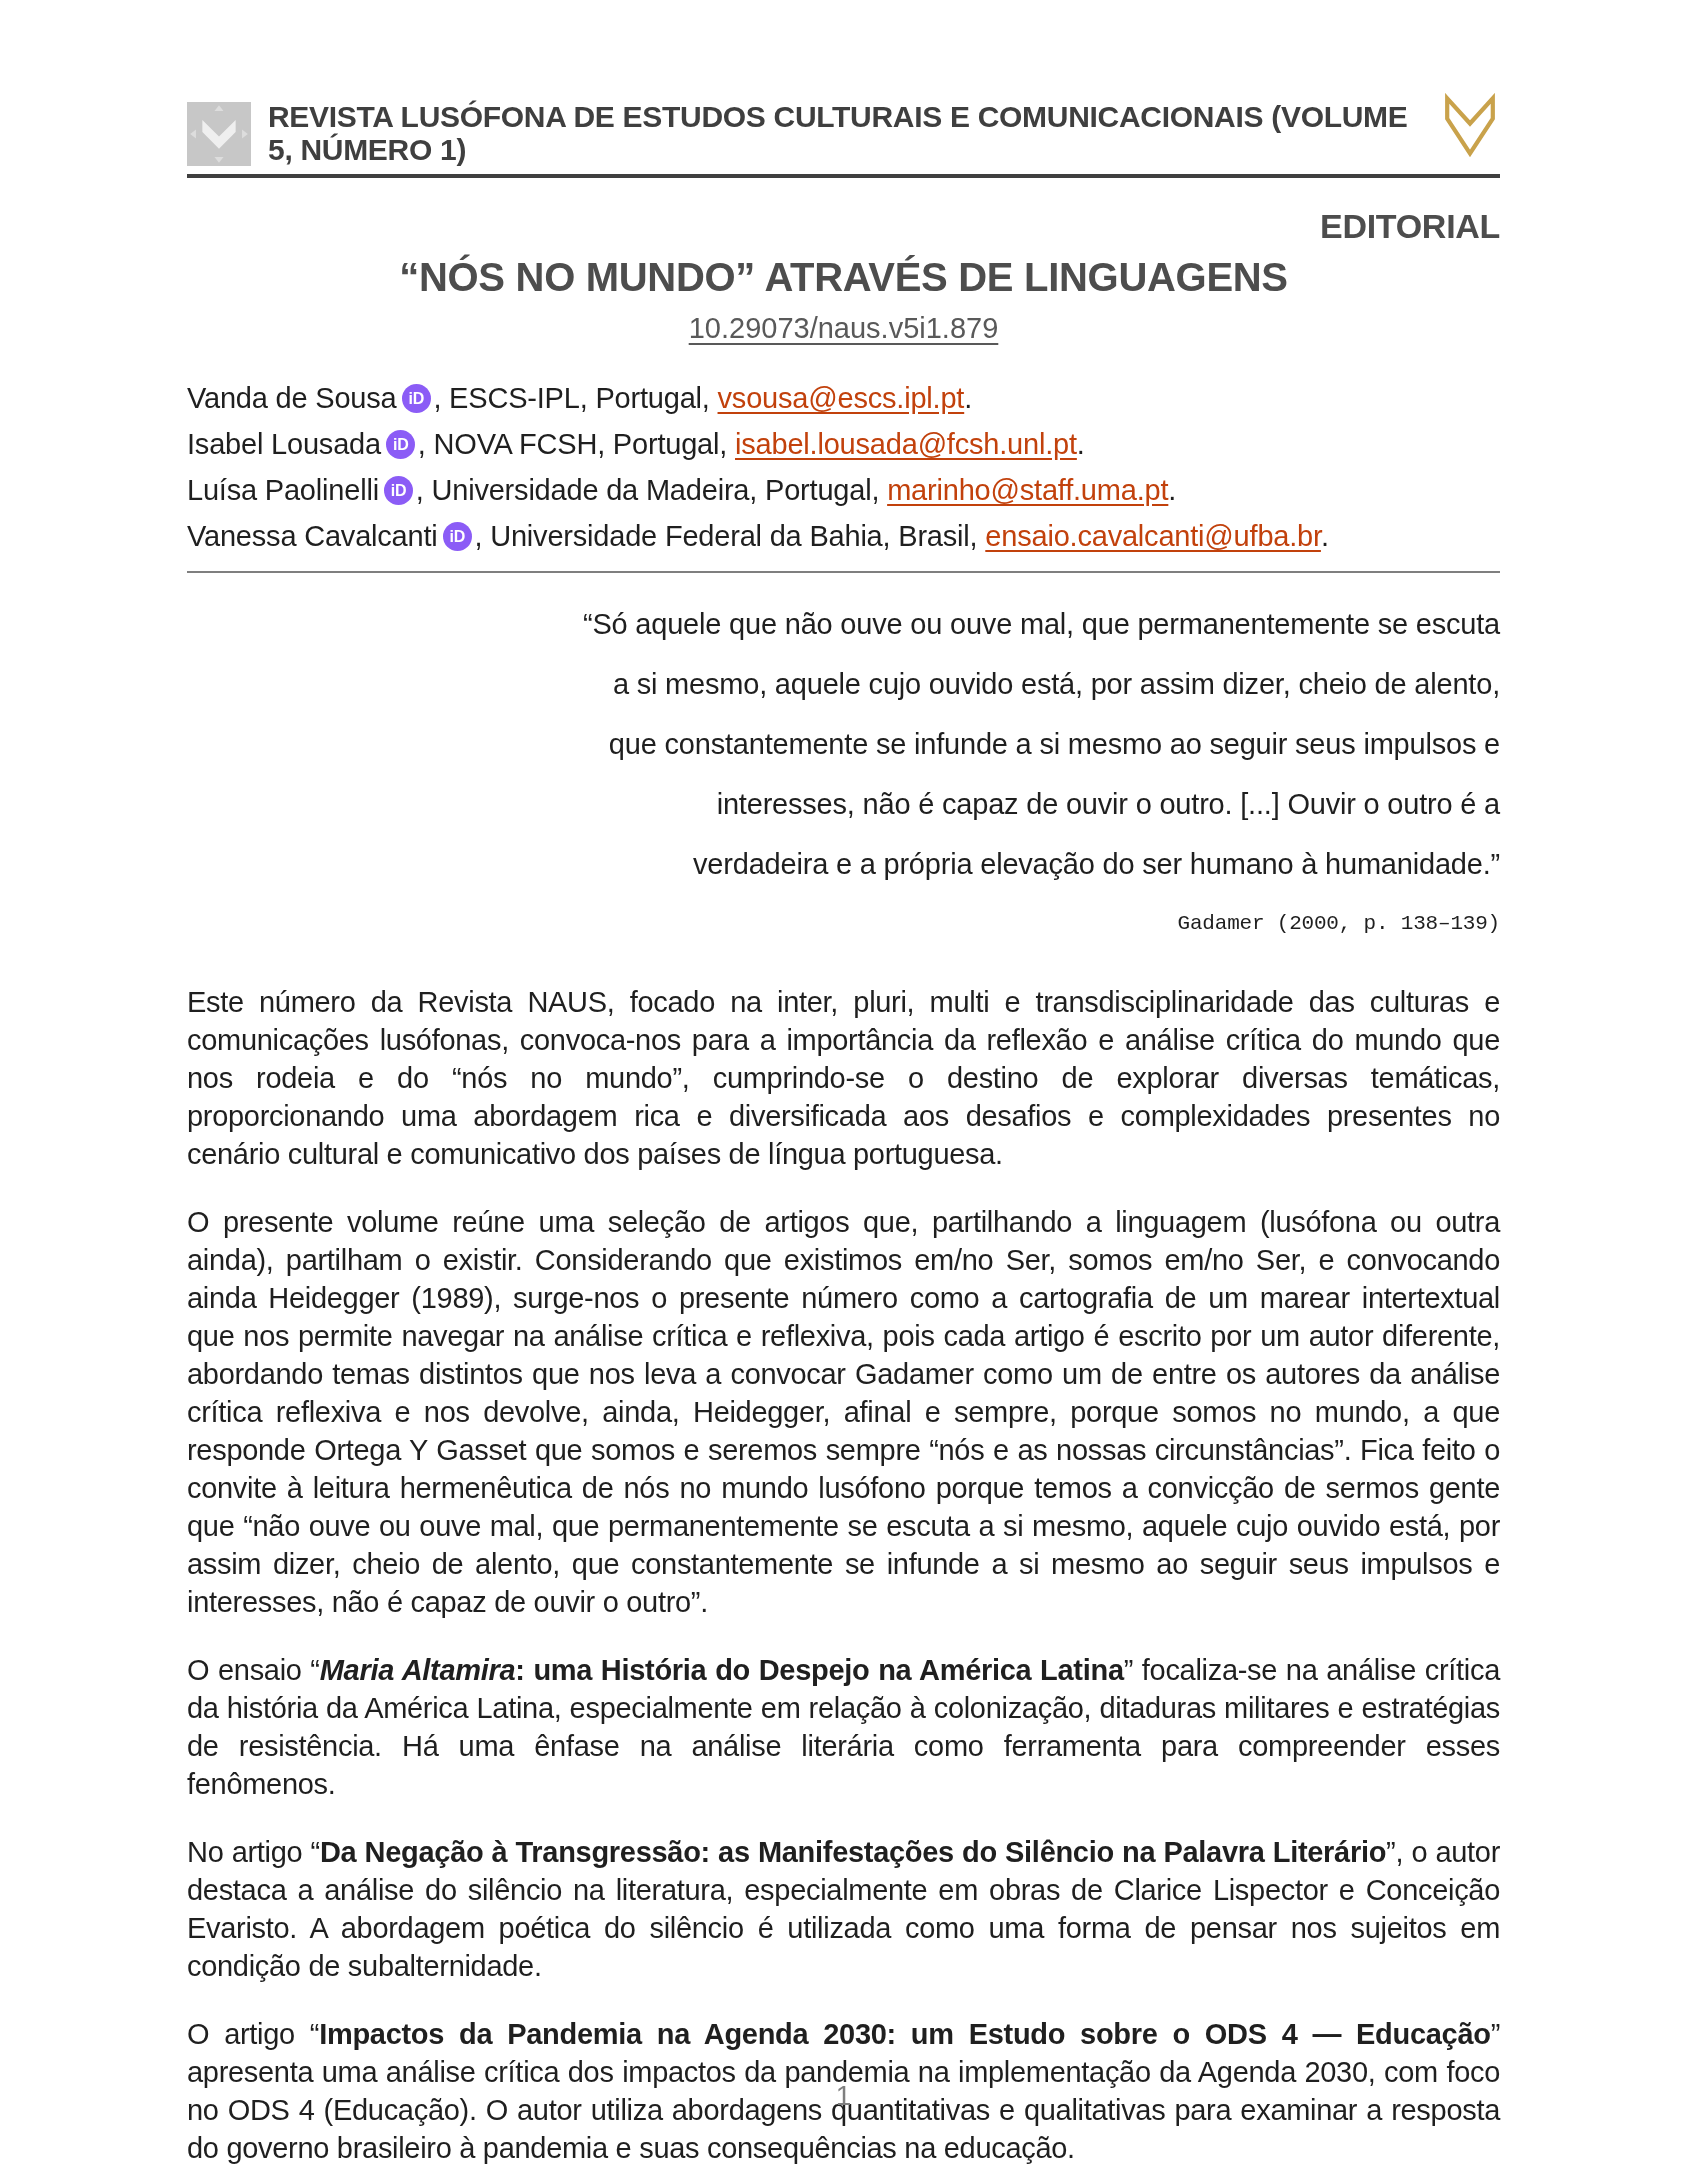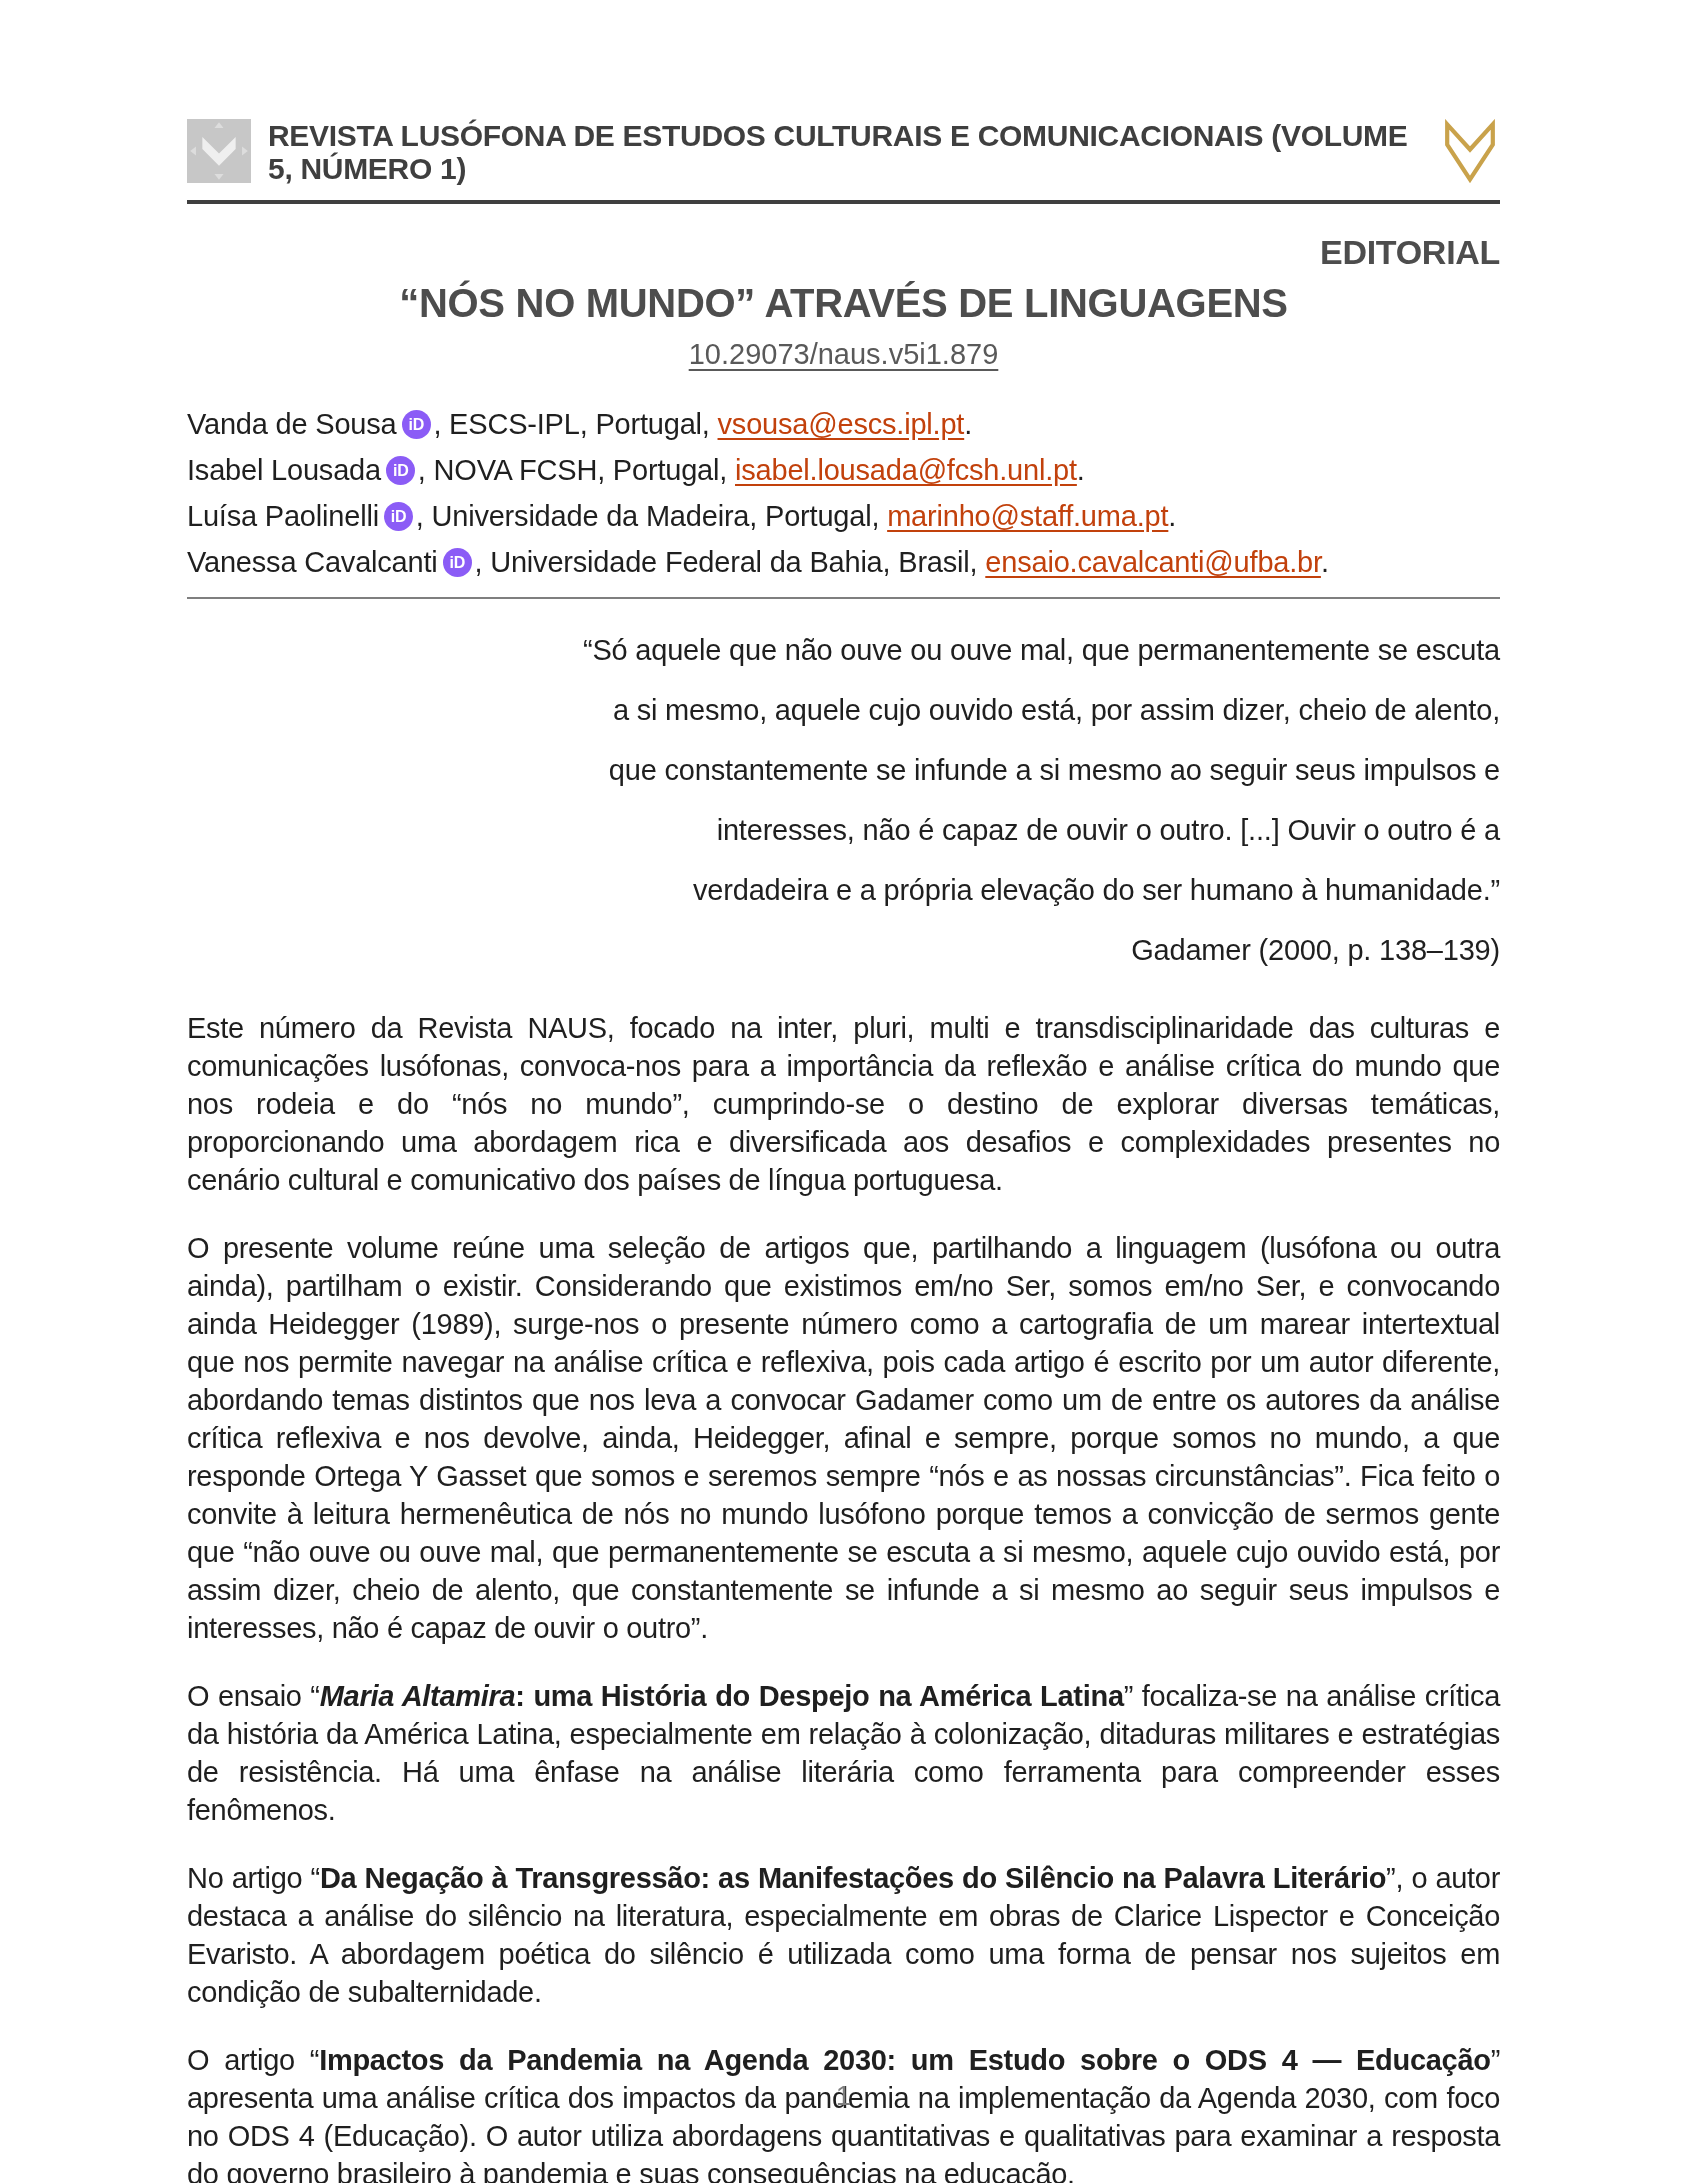--- a/index.html
+++ b/index.html
@@ -7,21 +7,21 @@
     position:relative;
     width:1687px;height:2183px;
     box-sizing:border-box;
     padding:93px 187px 0 187px;
     background:#ffffff;
     font-family:"Liberation Sans","DejaVu Sans",sans-serif;
     color:#1f1f1f;
     overflow:hidden;
   }
   
-  .hdr{display:flex;align-items:flex-start;gap:17px;margin-top:26px;}
+  .hdr{display:flex;align-items:flex-end;gap:17px;}
   .hdr-left-icon{width:64px;height:64px;flex:0 0 auto;}
   .hdr-title{
     flex:1;margin:0;
     font-size:30px;font-weight:bold;color:#3f3f3f;
     letter-spacing:-0.3px;line-height:1.1;
   }
   .hdr-right-icon{width:60px;height:73px;flex:0 0 auto;}
   .hdr-rule{border:none;border-top:4px solid #3f3f3f;margin:8px 0 0 0;}
   
   .kicker{margin:29px 0 0 0;text-align:right;font-size:34px;font-weight:bold;color:#4d4d4d;letter-spacing:-0.3px;}
@@ -34,21 +34,21 @@
   .orcid{
     display:inline-block;width:29px;height:29px;border-radius:50%;
     background:#8b5cf6;color:#ffffff;font-size:16px;font-weight:bold;
     text-align:center;line-height:29px;vertical-align:4px;margin:0 2.6px 0 5.3px;
   }
   .author-line a{color:#c2410c;text-decoration:underline;text-underline-offset:4px;text-align:center;}
   .authors-rule{border:none;border-top:2.6px solid #7f7f7f;margin:12px 0 0 0;}
   
   .epigraph{margin-top:21px;text-align:right;}
   .epigraph-line{font-size:29px;line-height:60px;letter-spacing:-0.2px;}
-  .epigraph-attr{font-size:29px;line-height:60px;letter-spacing:-0.2px;}
+  .epigraph-attr{font-size:21px;line-height:60px;letter-spacing:-0.2px;font-family:Liberation Mono, monospace;}
   
   .bodytext{margin-top:29px;}
   .para{
     margin:6px 0 30px 0;
     font-size:29px;line-height:38px;letter-spacing:-0.3px;
     text-align:justify;text-align-last:left;
   }
   .para .b{font-weight:bold;}
   .para .i{font-style:italic;}
   

